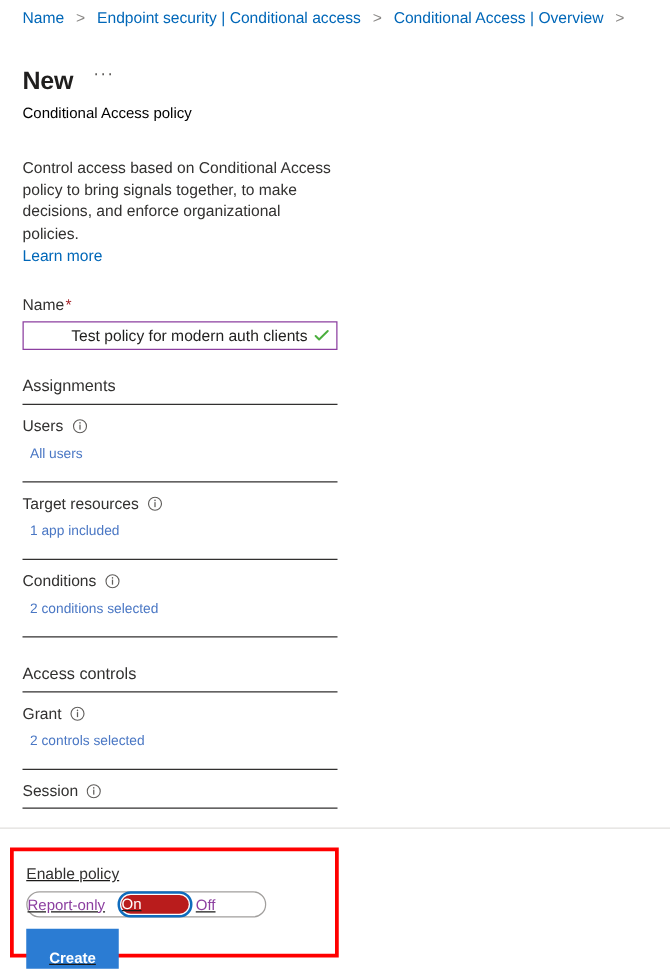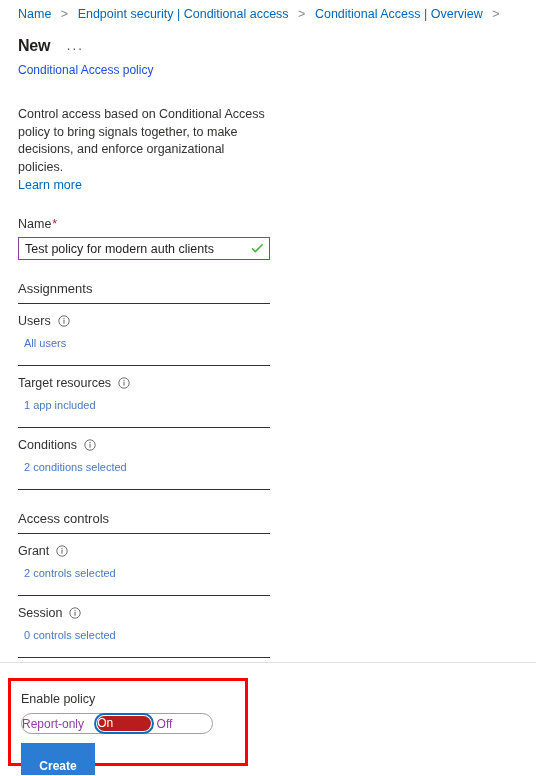--- a/index.html
+++ b/index.html
@@ -32,39 +32,40 @@
     margin: 0 6px;
   }
 
   
   .title-row {
     display: flex;
     align-items: center;
     padding: 9px 0 0 18px;
   }
   .page-title {
-    font-size: 16px;
+    font-size: 20px;
     line-height: 29px;
     font-weight: 600;
     letter-spacing: -0.2px;
     color: #201f1e;
+    margin-top: 20px;
   }
   .ellipsis-btn {
     margin-left: 16px;
     font-size: 14px;
     color: #605e5c;
     letter-spacing: 1px;
     cursor: pointer;
     margin-top: 4px;
   }
   .subtitle {
     padding: 2px 0 0 18px;
     font-size: 12px;
     line-height: 16px;
-    color: #1d4ed8;
+    color: #000000;
   }
 
   
   .description {
     padding: 28px 0 0 18px;
     width: 252px;
     font-size: 12.5px;
     line-height: 17.5px;
     color: #323130;
   }
@@ -101,20 +102,21 @@
   .name-input {
     border: none;
     outline: none;
     flex: 1;
     font-family: "Liberation Sans", sans-serif;
     font-size: 12.5px;
     color: #201f1e;
     padding: 0 2px 0 6px;
     background: transparent;
     min-width: 0;
+    margin-left: 32px;
   }
   .check-icon {
     width: 18px;
     height: 18px;
     flex: none;
     display: flex;
     align-items: center;
     justify-content: center;
     margin-right: 3px;
   }
@@ -164,25 +166,26 @@
     left: 0;
     top: 662px;
     width: 536px;
     height: 1px;
     background: #e1dfdd;
   }
   .footer {
     position: absolute;
     left: 8px;
     top: 678px;
-    width: 240px;
+    width: 263px;
     height: 88px;
     border: 3px solid #ff0000;
     box-sizing: border-box;
     background: #ffffff;
+    text-decoration: underline;
   }
   .enable-label {
     padding: 10px 0 0 10px;
     font-size: 12.5px;
     line-height: 16px;
     color: #323130;
   }
 
   
   .toggle {
@@ -345,21 +348,20 @@
       <span>Session</span>
       <span class="info-icon">
         <svg width="12" height="12" viewBox="0 0 12 12" aria-hidden="true">
           <circle cx="6" cy="6" r="5.2" fill="none" stroke="#605e5c" stroke-width="0.9"></circle>
           <circle cx="6" cy="3.3" r="0.62" fill="#605e5c"></circle>
           <rect x="5.5" y="4.7" width="1" height="4" fill="#605e5c"></rect>
         </svg>
       </span>
     </div>
   </div>
-  <div class="row-value">0 controls selected</div>
   <div class="divider"></div>
 </div>
 
 <div class="footer-sep"></div>
 
 <div class="footer">
   <div class="enable-label">Enable policy</div>
 
   <div class="toggle">
     <div class="seg seg-report">Report-only</div>

